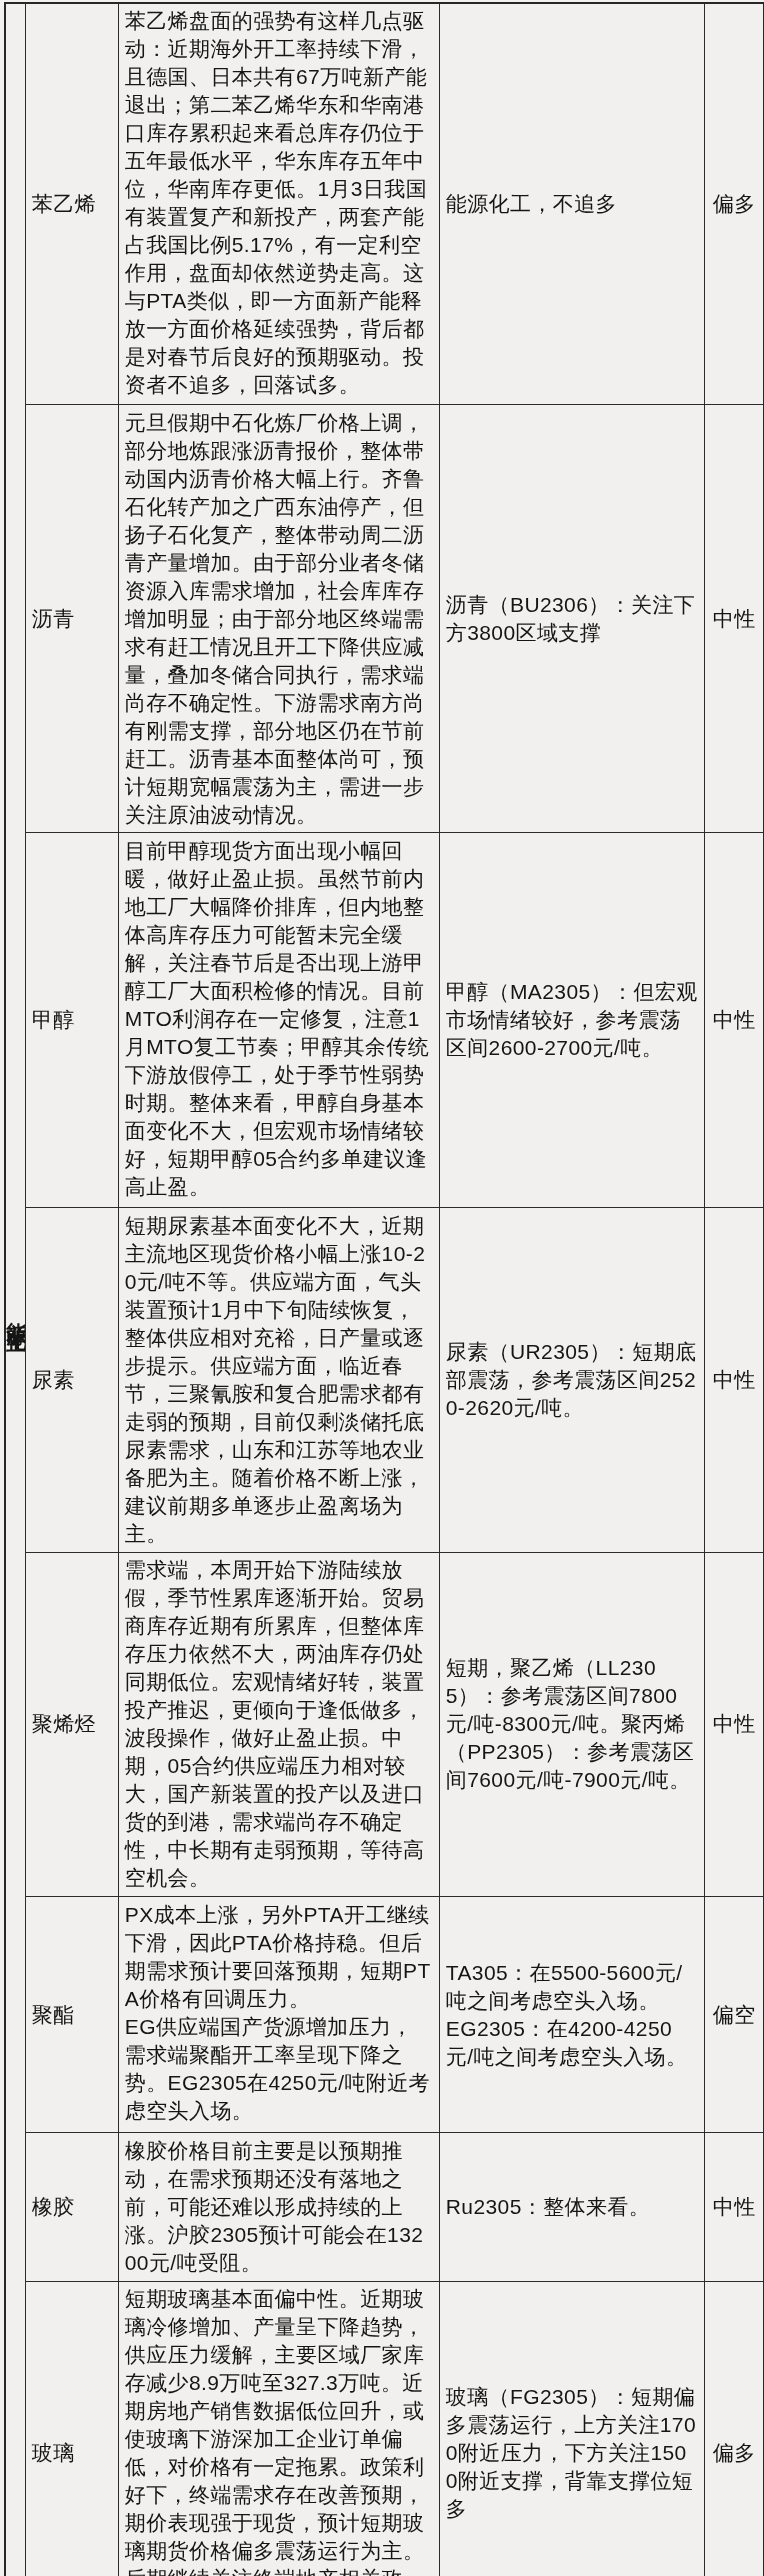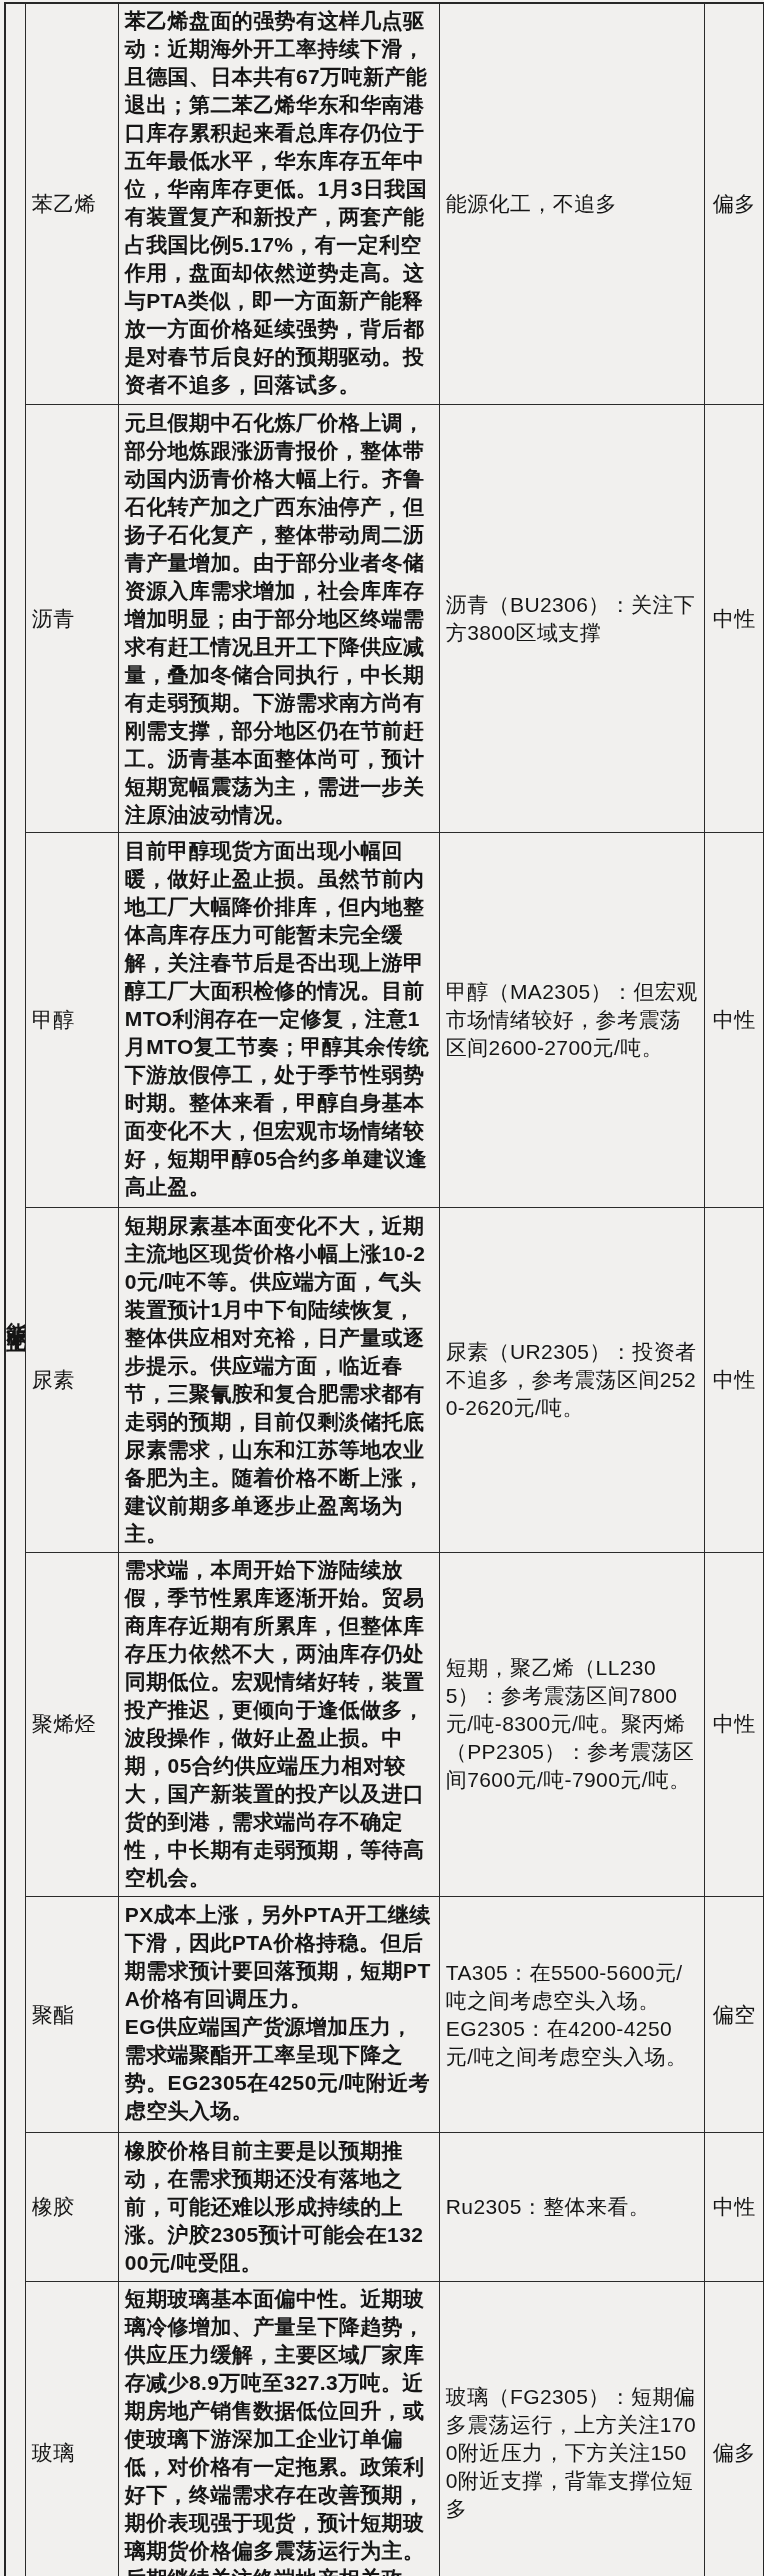--- a/index.html
+++ b/index.html
@@ -39,21 +39,20 @@
   td.name{
     width:93px;
     text-align:left;
     vertical-align:middle;
   }
   td.analysis{
     width:321px;
     vertical-align:top;
     text-align:left;
     white-space:pre-line;
-    font-weight:bold;
   }
   td.strategy{
     width:265px;
     vertical-align:middle;
     text-align:left;
     white-space:pre-line;
   }
   td.bias{
     width:60px;
     text-align:center;
@@ -85,34 +84,34 @@
       <td class="cat" rowspan="8">
         <div class="cat-inner">能源化工</div>
       </td>
       <td class="name">苯乙烯</td>
       <td class="analysis">苯乙烯盘面的强势有这样几点驱动：近期海外开工率持续下滑，且德国、日本共有67万吨新产能退出；第二苯乙烯华东和华南港口库存累积起来看总库存仍位于五年最低水平，华东库存五年中位，华南库存更低。1月3日我国有装置复产和新投产，两套产能占我国比例5.17%，有一定利空作用，盘面却依然逆势走高。这与PTA类似，即一方面新产能释放一方面价格延续强势，背后都是对春节后良好的预期驱动。投资者不追多，回落试多。</td>
       <td class="strategy">能源化工，不追多</td>
       <td class="bias">偏多</td>
     </tr>
     <tr class="r2">
       <td class="name">沥青</td>
-      <td class="analysis">元旦假期中石化炼厂价格上调，部分地炼跟涨沥青报价，整体带动国内沥青价格大幅上行。齐鲁石化转产加之广西东油停产，但扬子石化复产，整体带动周二沥青产量增加。由于部分业者冬储资源入库需求增加，社会库库存增加明显；由于部分地区终端需求有赶工情况且开工下降供应减量，叠加冬储合同执行，中长期有走弱预期。下游需求南方尚有刚需支撑，部分地区仍在节前赶工。沥青基本面整体尚可，预计短期宽幅震荡为主，需进一步关注原油波动情况。</td>
+      <td class="analysis">元旦假期中石化炼厂价格上调，部分地炼跟涨沥青报价，整体带动国内沥青价格大幅上行。齐鲁石化转产加之广西东油停产，但扬子石化复产，整体带动周二沥青产量增加。由于部分业者冬储资源入库需求增加，社会库库存增加明显；由于部分地区终端需求有赶工情况且开工下降供应减量，叠加冬储合同执行，需求端尚存不确定性。下游需求南方尚有刚需支撑，部分地区仍在节前赶工。沥青基本面整体尚可，预计短期宽幅震荡为主，需进一步关注原油波动情况。</td>
       <td class="strategy">沥青（BU2306）：关注下方3800区域支撑</td>
       <td class="bias">中性</td>
     </tr>
     <tr class="r3">
       <td class="name">甲醇</td>
       <td class="analysis">目前甲醇现货方面出现小幅回暖，做好止盈止损。虽然节前内地工厂大幅降价排库，但内地整体高库存压力可能暂未完全缓解，关注春节后是否出现上游甲醇工厂大面积检修的情况。目前MTO利润存在一定修复，注意1月MTO复工节奏；甲醇其余传统下游放假停工，处于季节性弱势时期。整体来看，甲醇自身基本面变化不大，但宏观市场情绪较好，短期甲醇05合约多单建议逢高止盈。</td>
       <td class="strategy">甲醇（MA2305）：但宏观市场情绪较好，参考震荡区间2600-2700元/吨。</td>
       <td class="bias">中性</td>
     </tr>
     <tr class="r4">
       <td class="name">尿素</td>
       <td class="analysis">短期尿素基本面变化不大，近期主流地区现货价格小幅上涨10-20元/吨不等。供应端方面，气头装置预计1月中下旬陆续恢复，整体供应相对充裕，日产量或逐步提示。供应端方面，临近春节，三聚氰胺和复合肥需求都有走弱的预期，目前仅剩淡储托底尿素需求，山东和江苏等地农业备肥为主。随着价格不断上涨，建议前期多单逐步止盈离场为主。</td>
-      <td class="strategy">尿素（UR2305）：投资者不追多，参考震荡区间2520-2620元/吨。</td>
+      <td class="strategy">尿素（UR2305）：短期底部震荡，参考震荡区间2520-2620元/吨。</td>
       <td class="bias">中性</td>
     </tr>
     <tr class="r5">
       <td class="name">聚烯烃</td>
       <td class="analysis">需求端，本周开始下游陆续放假，季节性累库逐渐开始。贸易商库存近期有所累库，但整体库存压力依然不大，两油库存仍处同期低位。宏观情绪好转，装置投产推迟，更倾向于逢低做多，波段操作，做好止盈止损。中期，05合约供应端压力相对较大，国产新装置的投产以及进口货的到港，需求端尚存不确定性，中长期有走弱预期，等待高空机会。</td>
       <td class="strategy">短期，聚乙烯（LL2305）：参考震荡区间7800元/吨-8300元/吨。聚丙烯（PP2305）：参考震荡区间7600元/吨-7900元/吨。</td>
       <td class="bias">中性</td>
     </tr>
     <tr class="r6">
       <td class="name">聚酯</td>

